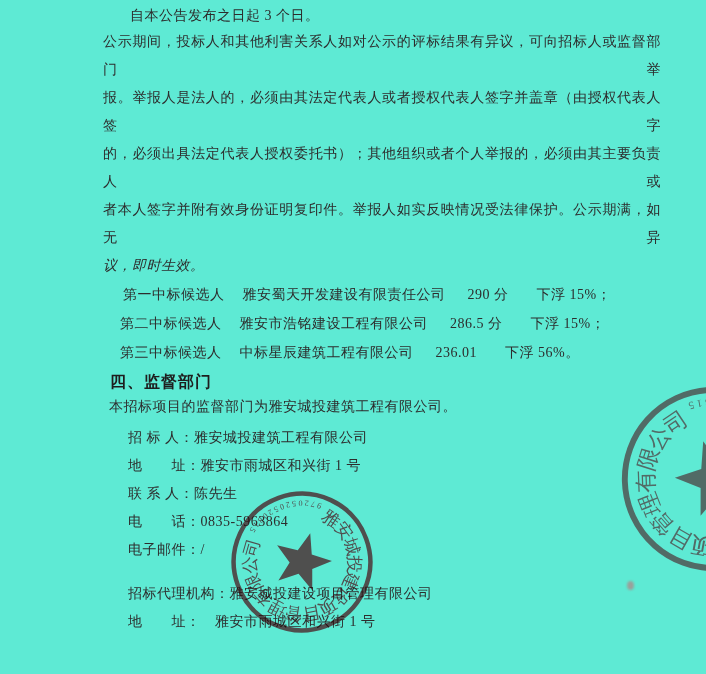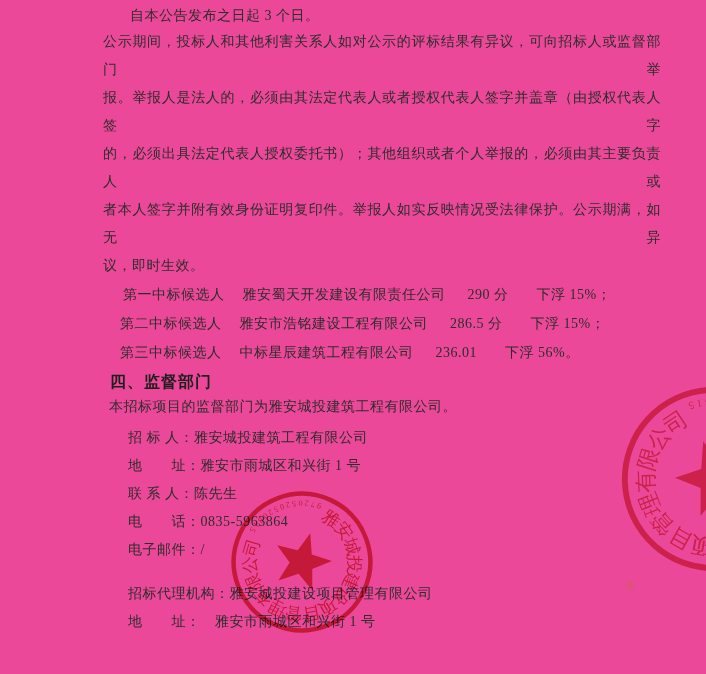--- a/index.html
+++ b/index.html
@@ -1,29 +1,29 @@
 <!DOCTYPE html>
 <html><head>
 <meta charset="utf-8">
 <style>
   html,body{margin:0;padding:0;background:#e8e8e8;}
   .page{
     position:relative;
     width:706px;height:674px;
-    background:#ec4899;
+    background:#5eead4;
     overflow:hidden;
     font-family:"Liberation Serif","DejaVu Serif",serif;
     color:#2d2d2d;
     font-size:14px;
     box-sizing:border-box;
     padding:3px 45px 0 103px;
   }
   .intro{line-height:25px;margin-left:27px;letter-spacing:.5px;}
   .pline{line-height:28px;letter-spacing:.5px;text-align:justify;text-align-last:justify;}
-  .pline.last{text-align:left;text-align-last:left;}
+  .pline.last{text-align:left;text-align-last:left;font-style:italic;}
   .h{font-weight:700;font-size:16px;color:#1e1e1e;line-height:24px;margin-left:7px;letter-spacing:1px;}
   .h3{margin-top:4px;}
   .h4{margin-top:3px;}
   .h5{margin-top:4px;}
   .cand{line-height:29px;margin-left:17px;white-space:nowrap;letter-spacing:.5px;}
   .cand.first{margin-left:20px;}
   .cand .co{margin-left:18px;}
   .cand .sc{margin-left:22px;}
   .cand .dc{margin-left:28px;}
   .supbody{line-height:26px;margin-left:6px;letter-spacing:.5px;}

